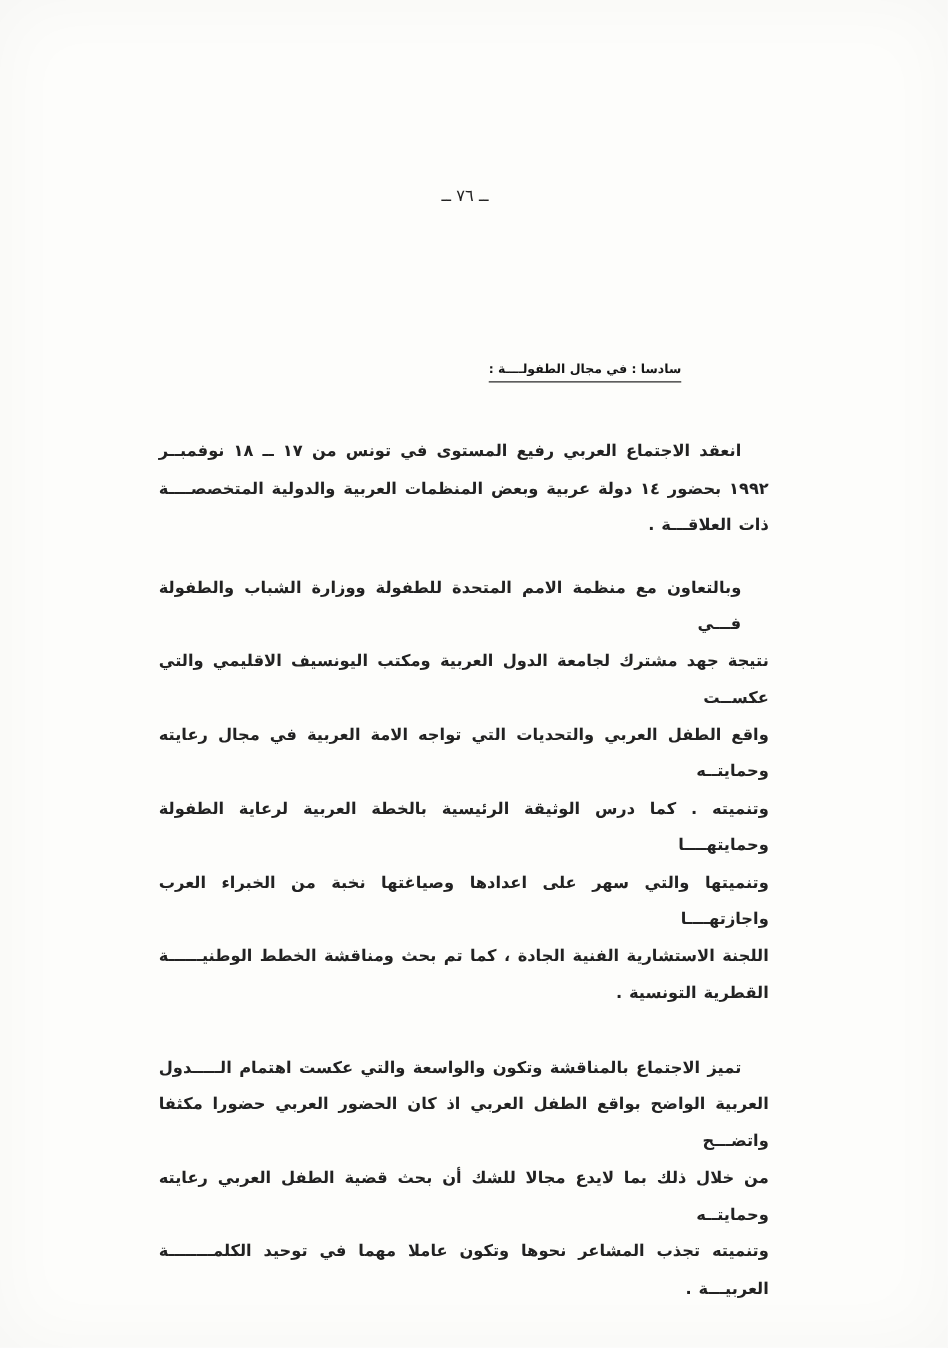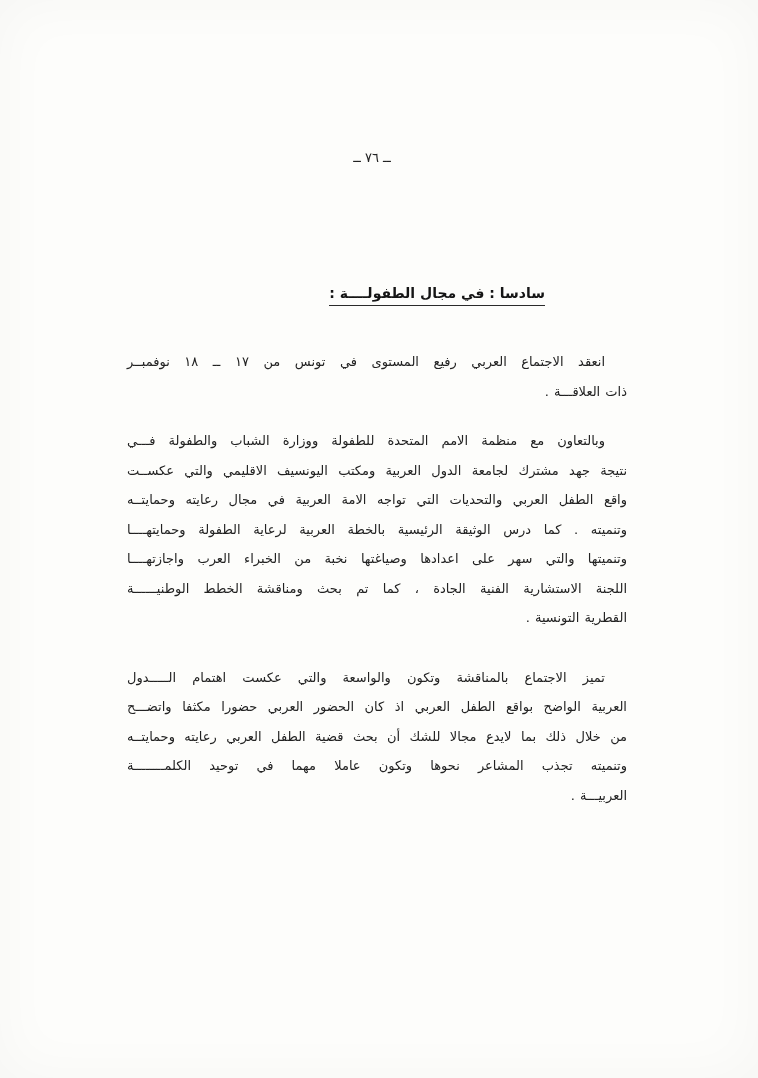--- a/index.html
+++ b/index.html
@@ -30,36 +30,37 @@
     text-align: center;
     font-size: 13px;
     color: #222;
   }
   .heading-wrap {
     position: absolute;
     top: 283px;
     right: 213px;
   }
   .heading {
-    font-size: 14px;
+    font-size: 10px;
     font-weight: bold;
     color: #151515;
     border-bottom: 1.5px solid #2a2a2a;
     padding-bottom: 4px;
   }
   .doc-body {
     position: absolute;
     top: 347px;
     right: 127px;
     width: 504px;
     font-size: 13px;
     color: #222;
   }
   .para {
-    margin: 0 4px 20px 0;
+    margin: 0 16px 20px 0;
+    font-weight: bold;
   }
   .para.p2 {
     margin-bottom: 30px;
   }
   .line {
     line-height: 29.5px;
     text-align: justify;
     text-align-last: justify;
     word-spacing: 1px;
   }
@@ -78,20 +79,21 @@
   <div class="page-number">ــ ٧٦ ــ</div>
 
   <div class="heading-wrap">
     <span class="heading">سادسا : في مجال الطفولــــة :</span>
   </div>
 
   <div class="doc-body">
 
     <div class="para p1">
       <div class="line first">انعقد الاجتماع العربي رفيع المستوى في تونس من ١٧ ــ ١٨ نوفمبــر</div>
+      <div class="line">١٩٩٢ بحضور ١٤ دولة عربية وبعض المنظمات العربية والدولية المتخصصــــة</div>
       <div class="line end">ذات العلاقـــة .</div>
     </div>
 
     <div class="para p2">
       <div class="line first">وبالتعاون مع منظمة الامم المتحدة للطفولة ووزارة الشباب والطفولة فـــي</div>
       <div class="line">نتيجة جهد مشترك لجامعة الدول العربية ومكتب اليونسيف الاقليمي والتي عكســت</div>
       <div class="line">واقع الطفل العربي والتحديات التي تواجه الامة العربية في مجال رعايته وحمايتــه</div>
       <div class="line">وتنميته . كما درس الوثيقة الرئيسية بالخطة العربية لرعاية الطفولة وحمايتهــــا</div>
       <div class="line">وتنميتها والتي سهر على اعدادها وصياغتها نخبة من الخبراء العرب واجازتهــــا</div>
       <div class="line">اللجنة الاستشارية الفنية الجادة ، كما تم بحث ومناقشة الخطط الوطنيــــــة</div>

